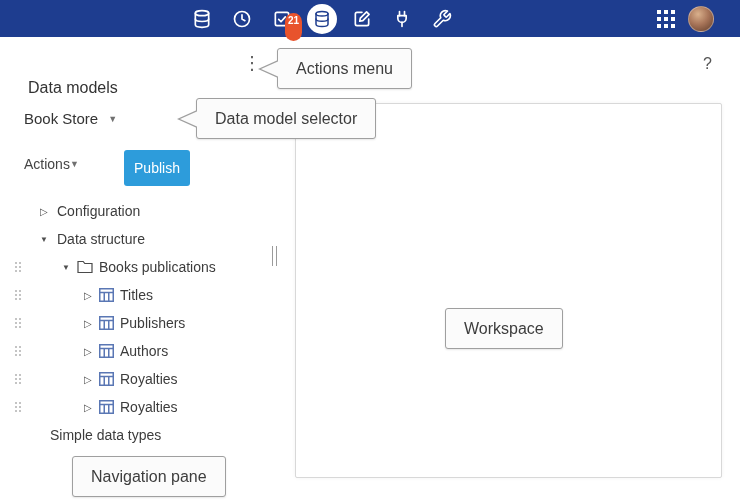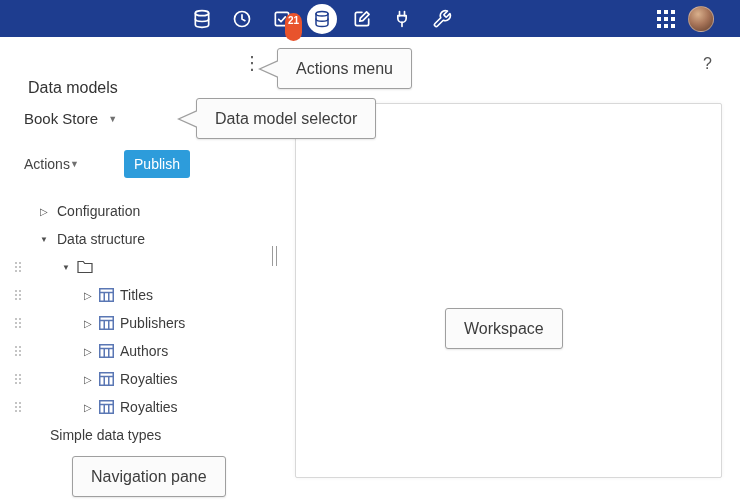--- a/index.html
+++ b/index.html
@@ -24,21 +24,21 @@
 
   
   .page-title { position:absolute; left:28px; top:55px; font-size:16px; color:#333333;margin-top:24px; }
   .kebab { position:absolute; left:243px; top:52px; font-size:18px; color:#5a5a5a; cursor:pointer; width:14px; text-align:center; line-height:22px; }
   .help { position:absolute; right:28px; top:55px; font-size:16px; color:#555555; cursor:pointer; }
 
   
   .model-select { position:absolute; left:24px; top:110px; font-size:15px; color:#333333; cursor:pointer; display:flex; align-items:center; gap:10px;justify-content:space-between; }
   .caret { font-size:9px; color:#707070; }
   .actions-dd { position:absolute; left:24px; top:156px; font-size:14px; color:#444444; cursor:pointer; display:flex; align-items:center; gap:0; }
-  .publish-btn { position:absolute; left:124px; top:150px; width:66px; height:28px; background:#2d9cdb; border:none; border-radius:3px; color:#ffffff; font-size:14px; font-family:inherit; cursor:pointer; }
+  .publish-btn { position:absolute; left:124px; top:150px; width:66px; height:36px; background:#2d9cdb; border:none; border-radius:3px; color:#ffffff; font-size:14px; font-family:inherit; cursor:pointer; }
 
   
   .nav-tree { position:absolute; left:0; top:197px; width:284px; }
   .tree-row { position:relative; height:28px; display:flex; align-items:center; font-size:14px; color:#3c3c3c; cursor:pointer; }
   .tree-row .label { margin-left:2px; }
   .tw-arrow { display:inline-block; width:15px; color:#4f4f4f; }
   .arrow-collapsed { font-size:10px; }
   .arrow-expanded { font-size:8px; }
   .tree-icon { display:flex; margin-right:4px; }
   .grip { position:absolute; left:15px; top:9px; width:2px; height:2px; background:#c4c4c4;
@@ -154,20 +154,21 @@
       <span class="label">Data structure</span>
     </div>
     <div class="tree-row" style="padding-left: 62px;">
       <span class="grip"></span>
       <span class="tw-arrow arrow-expanded">▼</span>
       <span class="tree-icon">
         <svg width="16" height="14" viewBox="0 0 16 14" fill="none" stroke="#4a4a4a" stroke-width="1.2">
           <path d="M1 1.5h5.2l1.6 2H15v9H1z"></path>
         </svg>
       </span>
+      <span class="label">Books publications</span>
     </div>
     <div class="tree-row" style="padding-left: 84px;">
       <span class="grip"></span>
       <span class="tw-arrow arrow-collapsed">▷</span>
       <span class="tree-icon">
         <svg width="15" height="14" viewBox="0 0 15 14" fill="none" stroke="#5a77b4" stroke-width="1.5">
           <rect x="0.75" y="0.75" width="13.5" height="12.5"></rect>
           <line x1="0.75" y1="4.5" x2="14.25" y2="4.5"></line>
           <line x1="5.25" y1="4.5" x2="5.25" y2="13.25"></line>
           <line x1="9.75" y1="4.5" x2="9.75" y2="13.25"></line>

